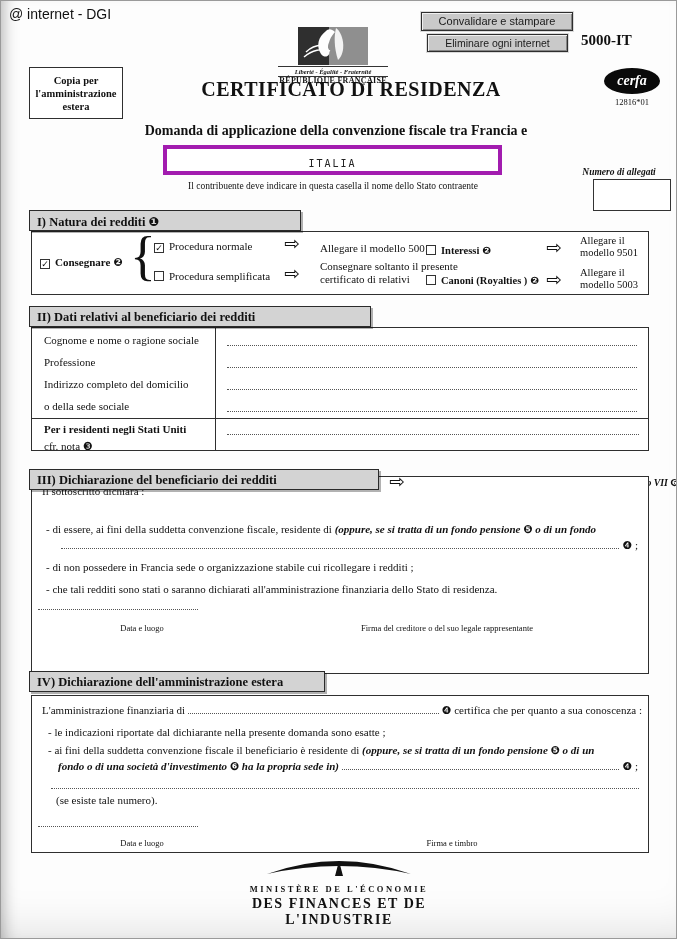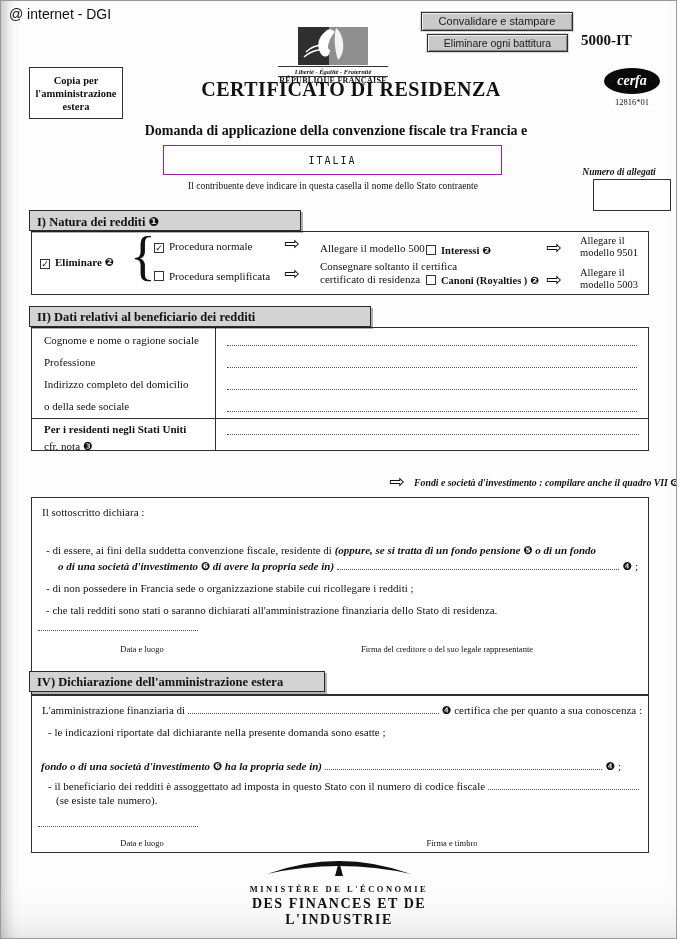--- a/index.html
+++ b/index.html
@@ -42,21 +42,21 @@
   .flexline .leader { flex:1; margin:0 3px; }
   .nw { white-space:nowrap; }
 </style>
 </head>
 <body>
 
 <div id="page">
 
   <div class="abs sans" style="left:8px;top:5px;font-size:14px;">@ internet - DGI</div>
   <div class="btn" style="left:420px;top:11px;width:152px;height:19px;">Convalidare e stampare</div>
-  <div class="btn" style="left:426px;top:33px;width:141px;height:18px;font-size:10.5px;">Eliminare ogni battitura</div>
+  <div class="btn" style="left:426px;top:33px;width:141px;height:18px;font-size:10.5px;">Eliminare ogni internet</div>
   <div class="abs b" style="left:580px;top:31px;width:80px;font-size:15px;">5000-IT</div>
 
   <div class="abs" style="left:297px;top:26px;width:70px;">
     <svg width="70" height="38" viewBox="0 0 70 38">
       <rect x="0" y="0" width="31" height="38" fill="#2f2f2f"></rect>
       <rect x="31" y="0" width="39" height="38" fill="#8f8f8f"></rect>
       <path d="M28,4 C20,10 18,19 23,27 C27,32 33,29 31,23 C29,17 33,9 37,5 C33,1 30,2 28,4 Z" fill="#ffffff"></path>
       <path d="M38,1 C36,9 36,21 40,33 C44,29 46,23 45,15 C44,8 41,3 38,1 Z" fill="#f3f3f3"></path>
       <path d="M8,25 C14,19 22,17 30,19" stroke="#fff" stroke-width="1.4" fill="none"></path>
       <path d="M6,30 C14,23 24,21 32,24" stroke="#fff" stroke-width="1.4" fill="none"></path>
@@ -69,41 +69,41 @@
     <div>Copia per</div>
     <div>l'amministrazione</div>
     <div>estera</div>
   </div>
 
   <div class="abs ctr b" style="left:165px;top:77px;width:370px;font-size:20px;letter-spacing:.5px;">CERTIFICATO DI RESIDENZA</div>
   <div class="abs ctr b i" style="left:603px;top:67px;width:56px;height:26px;background:#0a0a0a;border-radius:50%;color:#fff;font-size:14px;line-height:25px;">cerfa</div>
   <div class="abs ctr" style="left:603px;top:96px;width:56px;font-size:8.5px;">12816*01</div>
 
   <div class="abs ctr b" style="left:95px;top:122px;width:480px;font-size:14px;">Domanda di applicazione della convenzione fiscale tra Francia e</div>
-  <div class="abs ctr" style="left:162px;top:144px;width:339px;height:30px;border:1px solid #a21caf;background:#fff;font-family:'DejaVu Sans Mono',monospace;font-size:10px;letter-spacing:2px;line-height:29px;color:#222;">ITALIA</div>
+  <div class="abs ctr" style="left:162px;top:144px;width:339px;height:30px;border:4px solid #a21caf;background:#fff;font-family:'DejaVu Sans Mono',monospace;font-size:10px;letter-spacing:2px;line-height:29px;color:#222;">ITALIA</div>
   <div class="abs ctr" style="left:132px;top:180px;width:400px;font-size:9.5px;">Il contribuente deve indicare in questa casella il nome dello Stato contraente</div>
   <div class="abs ctr b i" style="left:564px;top:166px;width:108px;font-size:9.5px;">Numero di allegati</div>
   <div class="abs" style="left:592px;top:178px;width:78px;height:32px;border:1px solid #333;background:#fff;"></div>
 
   <div class="sec-header" style="left:28px;top:209px;width:272px;">I) Natura dei redditi ❶</div>
   <div class="fbox" style="left:30px;top:230px;width:618px;height:64px;">
     <div class="abs t11 nw" style="left:8px;top:24px;">
-      <span class="cb">✓</span><span class="b">Eliminare ❷</span>
+      <span class="cb">✓</span><span class="b">Consegnare ❷</span>
     </div>
     <div class="abs" style="left:98px;top:-7px;font-size:54px;font-weight:300;">{</div>
     <div class="abs t11 nw" style="left:122px;top:8px;">
       <span class="cb">✓</span><span>Procedura normale</span>
     </div>
     <div class="abs t11 nw" style="left:122px;top:38px;">
       <span class="cb"></span><span>Procedura semplificata</span>
     </div>
     <div class="arrow" style="left:252px;top:2px;">⇨</div>
     <div class="arrow" style="left:252px;top:32px;">⇨</div>
     <div class="abs t11" style="left:288px;top:10px;">Allegare il modello 5001</div>
-    <div class="abs t11" style="left:288px;top:28px;width:142px;line-height:1.15;">Consegnare soltanto il certifica certificato di residenza</div>
+    <div class="abs t11" style="left:288px;top:28px;width:142px;line-height:1.15;">Consegnare soltanto il presente certificato di relativi</div>
     <div class="abs t10 nw" style="left:394px;top:12px;">
       <span class="cb"></span><span class="b">Interessi ❷</span>
     </div>
     <div class="abs t10 nw" style="left:394px;top:42px;">
       <span class="cb"></span><span class="b">Canoni (Royalties ) ❷</span>
     </div>
     <div class="arrow" style="left:514px;top:6px;">⇨</div>
     <div class="arrow" style="left:514px;top:38px;">⇨</div>
     <div class="abs t10" style="left:548px;top:3px;width:66px;line-height:1.15;">Allegare il modello 9501</div>
     <div class="abs t10" style="left:548px;top:35px;width:66px;line-height:1.15;">Allegare il modello 5003</div>
@@ -119,54 +119,56 @@
     <div class="abs t11" style="left:12px;top:72px;">o della sede sociale</div>
     <div class="leader-abs" style="left:195px;top:17px;width:410px;"></div>
     <div class="leader-abs" style="left:195px;top:39px;width:410px;"></div>
     <div class="leader-abs" style="left:195px;top:61px;width:410px;"></div>
     <div class="leader-abs" style="left:195px;top:83px;width:410px;"></div>
     <div class="abs t11 b" style="left:12px;top:95px;">Per i residenti negli Stati Uniti</div>
     <div class="abs t11" style="left:12px;top:112px;">cfr. nota ❸</div>
     <div class="leader-abs" style="left:195px;top:106px;width:412px;"></div>
   </div>
 
+  <div class="sec-header" style="left:28px;top:468px;width:350px;">III) Dichiarazione del beneficiario dei redditi</div>
   <div class="arrow" style="left:388px;top:471px;z-index:2;">⇨</div>
   <div class="abs b i nw" style="left:413px;top:476px;font-size:9.8px;">Fondi e società d'investimento : compilare anche il quadro VII ❻</div>
-  <div class="fbox" style="left:30px;top:496px;width:618px;height:198px;">
+  <div class="fbox" style="left:30px;top:475px;width:618px;height:198px;">
     <div class="abs t11" style="left:10px;top:8px;">Il sottoscritto dichiara :</div>
     <div class="abs t11 nw" style="left:14px;top:46px;width:596px;overflow:hidden;">
       <span>-  di essere, ai fini della suddetta convenzione fiscale, residente di </span><span class="b i">(oppure, se si tratta di un fondo pensione ❺ o di un fondo</span>
     </div>
     <div class="flexline t11" style="position:absolute;left:26px;top:62px;width:580px;">
-      <span class="b i">o di una società d'investimento ❻ di avere la propria sede in)</span>
         <span class="leader"></span>
         <span>❹ ;</span>
     </div>
     <div class="abs t11 nw" style="left:14px;top:84px;width:596px;overflow:hidden;">-  di non possedere in Francia sede o organizzazione stabile cui ricollegare i redditi ;</div>
     <div class="abs t11 nw" style="left:14px;top:106px;width:596px;overflow:hidden;">-  che tali redditi sono stati o saranno dichiarati all'amministrazione finanziaria dello Stato di residenza.</div>
     <div class="leader-abs" style="left:6px;top:132px;width:160px;"></div>
     <div class="abs ctr cap" style="left:50px;top:146px;width:120px;">Data e luogo</div>
     <div class="abs ctr cap" style="left:290px;top:146px;width:250px;">Firma del creditore o del suo legale rappresentante</div>
   </div>
 
   <div class="sec-header" style="left:28px;top:670px;width:296px;">IV) Dichiarazione dell'amministrazione estera</div>
   <div class="fbox" style="left:30px;top:694px;width:618px;height:158px;">
     <div class="flexline t11" style="position:absolute;left:10px;top:8px;width:600px;">
       <span>L'amministrazione finanziaria di </span>
         <span class="leader"></span>
         <span>❹ certifica che per quanto a sua conoscenza :</span>
     </div>
     <div class="abs t11 nw" style="left:16px;top:30px;width:594px;overflow:hidden;">- le indicazioni riportate dal dichiarante nella presente domanda sono esatte ;</div>
-    <div class="flexline t11" style="position:absolute;left:9px;top:64px;width:580px;">
+    <div class="abs t11 nw" style="left:16px;top:48px;width:594px;overflow:hidden;">
+      <span>- ai fini della suddetta convenzione fiscale il beneficiario è residente di </span><span class="b i">(oppure, se si tratta di un fondo pensione ❺ o di un</span>
+    </div>
+    <div class="flexline t11" style="position:absolute;left:26px;top:64px;width:580px;">
       <span class="b i">fondo o di una società d'investimento ❻ ha la propria sede in)</span>
         <span class="leader"></span>
         <span>❹ ;</span>
     </div>
     <div class="flexline t11" style="position:absolute;left:16px;top:84px;width:594px;">
-      <span>- il beneficiario dei redditi è assoggettato ad imposta in questo Stato con il numero di codice fiscale </span>
         <span class="leader"></span>
     </div>
     <div class="abs t11" style="left:24px;top:98px;">(se esiste tale numero).</div>
     <div class="leader-abs" style="left:6px;top:130px;width:160px;"></div>
     <div class="abs ctr cap" style="left:50px;top:142px;width:120px;">Data e luogo</div>
     <div class="abs ctr cap" style="left:345px;top:142px;width:150px;">Firma e timbro</div>
   </div>
 
   <div class="abs ctr" style="left:233px;top:854px;width:210px;">
     <svg width="160" height="24" viewBox="0 0 160 24">

